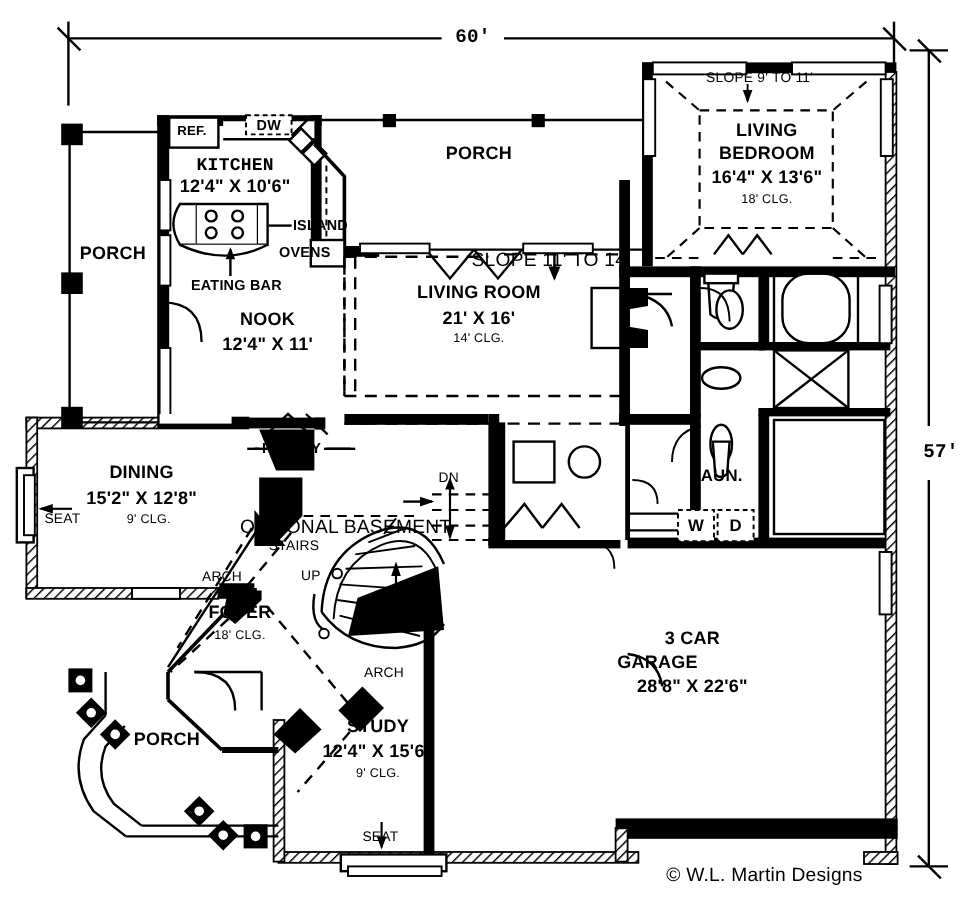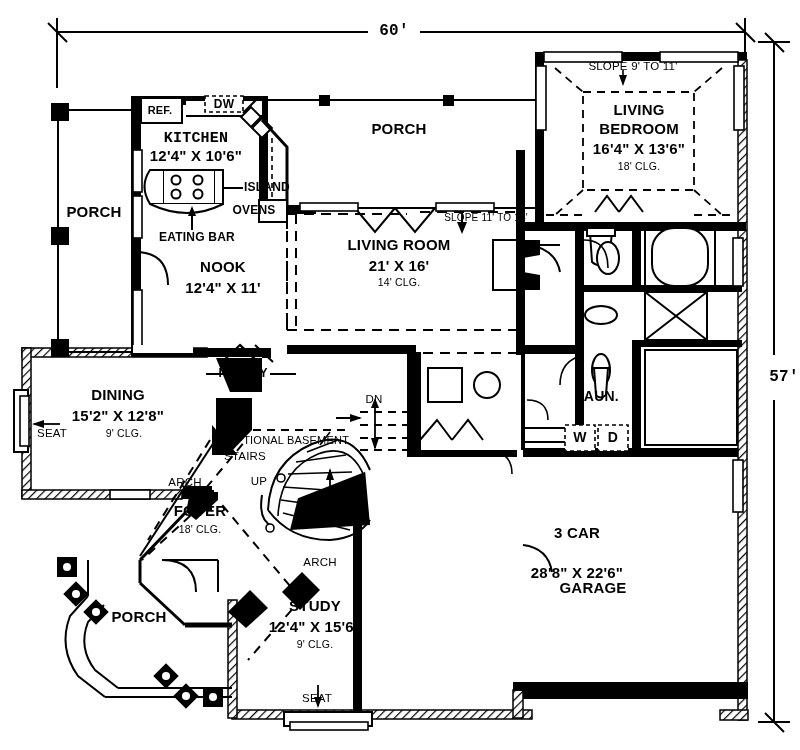--- a/index.html
+++ b/index.html
@@ -378,53 +378,54 @@
 <div class="lbl small-b" style="left:267px;top:188px;font-size:12px;">ISLAND</div>
 <div class="lbl small-b" style="left:254px;top:211px;font-size:12px;">OVENS</div>
 <div class="lbl small-b" style="left:197px;top:238px;font-size:12px;">EATING BAR</div>
 
 <div class="lbl room-name" style="left:223px;top:267px;">NOOK</div>
 <div class="lbl room-dim" style="left:223px;top:288px;">12'4" X 11'</div>
 
 <div class="lbl room-name" style="left:399px;top:245px;">LIVING ROOM</div>
 <div class="lbl room-dim" style="left:399px;top:266px;">21' X 16'</div>
 <div class="lbl room-clg" style="left:399px;top:283px;">14' CLG.</div>
-<div class="lbl small" style="left:486px;top:218px;font-size:10px;text-align:right;">SLOPE 11' TO 14'</div>
+<div class="lbl small" style="left:459px;top:218px;font-size:16px;text-align:right;">SLOPE 11' TO 14'</div>
 
 <div class="lbl small" style="left:633px;top:66px;font-size:11.5px;">SLOPE 9' TO 11'</div>
 <div class="lbl room-name" style="left:639px;top:110px;">LIVING</div>
 <div class="lbl room-name" style="left:639px;top:129px;">BEDROOM</div>
 <div class="lbl room-dim" style="left:639px;top:149px;">16'4" X 13'6"</div>
 <div class="lbl room-clg" style="left:639px;top:167px;">18' CLG.</div>
 
 <div class="lbl small-b" style="left:243px;top:374px;font-size:12px;">PANTRY</div>
 
 <div class="lbl room-name" style="left:118px;top:395px;">DINING</div>
 <div class="lbl room-dim" style="left:118px;top:416px;">15'2" X 12'8"</div>
 <div class="lbl room-clg" style="left:124px;top:434px;">9' CLG.</div>
 <div class="lbl small" style="left:52px;top:433px;font-size:11.5px;">SEAT</div>
 
-<div class="lbl small" style="left:288px;top:440px;font-size:11px;">OPTIONAL BASEMENT</div>
+<div class="lbl small" style="left:288px;top:440px;font-size:16px;">OPTIONAL BASEMENT</div>
 <div class="lbl small" style="left:245px;top:456px;font-size:11.5px;">STAIRS</div>
 
 <div class="lbl small" style="left:185px;top:482px;font-size:11.5px;">ARCH</div>
 <div class="lbl small" style="left:320px;top:562px;font-size:11.5px;">ARCH</div>
 
 <div class="lbl room-name" style="left:200px;top:511px;">FOYER</div>
 <div class="lbl room-clg" style="left:200px;top:530px;">18' CLG.</div>
 <div class="lbl small" style="left:259px;top:481px;font-size:11.5px;">UP</div>
 <div class="lbl small" style="left:374px;top:399px;font-size:11.5px;">DN</div>
 
 <div class="lbl room-name" style="left:315px;top:606px;">STUDY</div>
 <div class="lbl room-dim" style="left:315px;top:627px;">12'4" X 15'6"</div>
 <div class="lbl room-clg" style="left:315px;top:645px;">9' CLG.</div>
 <div class="lbl small" style="left:317px;top:698px;font-size:11.5px;">SEAT</div>
 
 <div class="lbl room-name" style="left:577px;top:533px;">3 CAR</div>
-<div class="lbl room-name" style="left:593px;top:553px;margin-top:35px;">GARAGE</div>
+<div class="lbl room-name" style="left:548px;top:553px;">GARAGE</div>
 <div class="lbl room-dim" style="left:577px;top:573px;">28'8" X 22'6"</div>
 
 <div class="lbl room-name" style="left:597px;top:397px;font-size:14px;">LAUN.</div>
 <div class="lbl small-b" style="left:580px;top:438px;font-size:14px;">W</div>
 <div class="lbl small-b" style="left:613px;top:438px;font-size:14px;">D</div>
 
+<div class="lbl copyright" style="left:637px;top:730px;font-weight:normal;">© W.L. Martin Designs</div>
 
 </div>
 
 </body></html>

